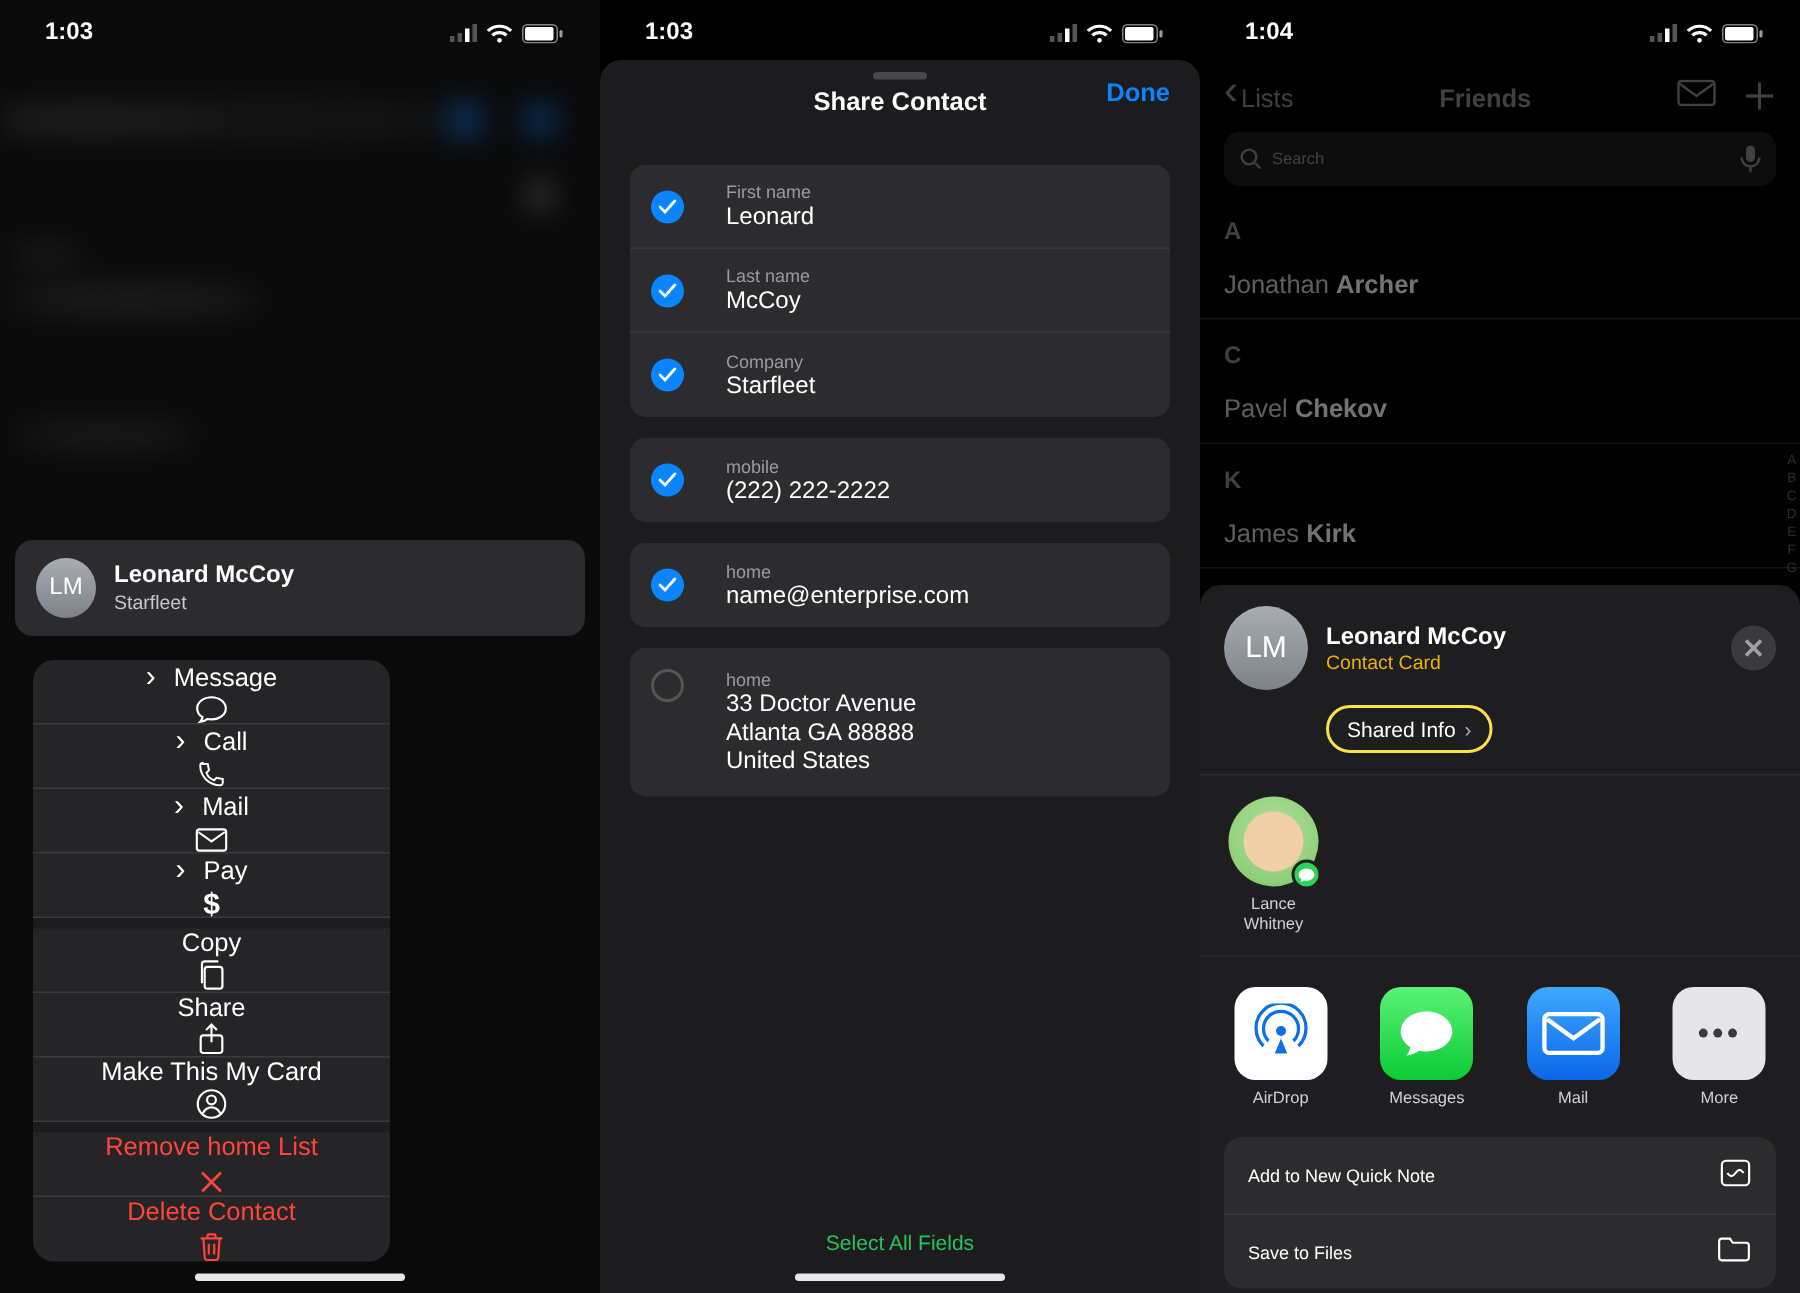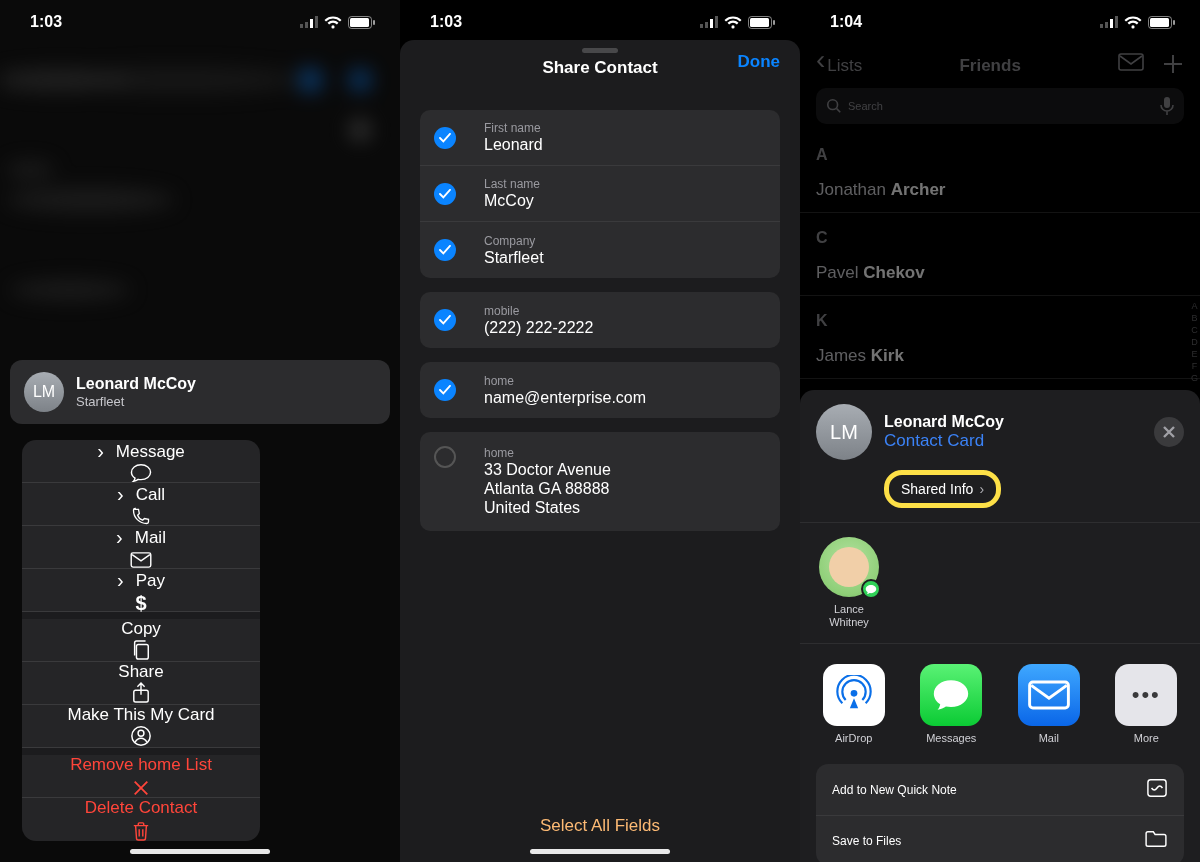--- a/index.html
+++ b/index.html
@@ -58,21 +58,21 @@
   .fields-wrap { padding:14px 20px 0 20px; display:flex; flex-direction:column; gap:14px; }
   .card { background:#2c2c2e; border-radius:10px; overflow:hidden; }
   .row { display:flex; align-items:center; gap:28px; padding:10px 14px; min-height:56px; border-bottom:1px solid #3a3a3c;}
   .card .row:last-child { border-bottom:none; }
   .check { width:22px; height:22px; border-radius:50%; display:flex; align-items:center; justify-content:center; flex:0 0 22px; }
   .check.on { background:#0a84ff; }
   .check.off { border:2px solid #555; }
   .check.on svg { display:block; }
   .field-label { font-size:12px; color:#9a9aa0; }
   .field-value { font-size:16px; color:#fff; margin-top:1px;}
-  .select-all { position:absolute; left:0; right:0; bottom:26px; text-align:center; color:#fdba74; font-size:17px;margin-top:44px; }
+  .select-all { position:absolute; left:0; right:0; bottom:26px; text-align:center; color:#22c55e; font-size:14px;margin-top:44px; }
 
   
   .nav { height:44px; display:flex; align-items:center; justify-content:space-between; padding:0 16px; }
   .nav-left { display:flex; align-items:center; color:#8e8e93; font-size:17px; }
   .nav-left .bchev::before{ content:"‹"; font-size:28px; line-height:0; margin-right:2px; color:#8e8e93; position:relative; top:-2px;}
   .nav-title { color:#8e8e93; font-size:17px; font-weight:600;}
   .nav-right { display:flex; gap:18px; }
 
   .search { margin:0 16px 6px 16px; background:#1c1c1e; border-radius:10px; height:36px; display:flex; align-items:center; padding:0 10px; gap:6px; }
   .search input { flex:1; background:transparent; border:none; outline:none; color:#fff; font-size:11px; }
@@ -85,23 +85,23 @@
   .list-row .last { font-weight:600; }
 
   .index-strip { position:absolute; top:300px; right:2px; color:#636366; font-size:9px; line-height:12px; text-align:center; display:flex; flex-direction:column; }
 
   .dim-overlay { position:absolute; inset:0; top:44px; background:rgba(0,0,0,0.55); }
 
   .share-sheet { position:absolute; left:0; right:0; bottom:0; top:390px; background:#1e1e20; border-top-left-radius:14px; border-top-right-radius:14px; padding:14px 0 0 0; }
   .ss-header { display:flex; align-items:center; gap:12px; padding:0 16px; }
   .ss-avatar { width:56px; height:56px; border-radius:50%; background:linear-gradient(#a8adb3,#7d8288); display:flex; align-items:center; justify-content:center; font-size:20px; font-weight:500;}
   .ss-title { font-size:16px; font-weight:600; }
-  .ss-sub   { font-size:17px; color:#3b82f6; }
+  .ss-sub   { font-size:13px; color:#eab308; }
   .ss-close { margin-left:auto; width:30px; height:30px; border-radius:50%; background:#3a3a3c; display:flex; align-items:center; justify-content:center;}
-  .shared-btn { margin-top:10px; display:inline-flex; align-items:center; gap:4px; padding:6px 12px; border:5px solid #fde047; border-radius:18px; font-size:14px; margin-left:84px;}
+  .shared-btn { margin-top:10px; display:inline-flex; align-items:center; gap:4px; padding:6px 12px; border:2px solid #fde047; border-radius:18px; font-size:14px; margin-left:84px;}
   .shared-btn::after{ content:"›"; margin-left:2px; color:#b0b0b6;}
 
   .hr { height:1px; background:#2e2e30; margin:14px 0 0 0; }
 
   .people-row { padding:14px 16px 0 16px; display:flex; }
   .person { width:66px; text-align:center; }
   .memoji { width:60px; height:60px; border-radius:50%; background:radial-gradient(circle at 50% 40%, #b4e2a0 0%, #8fcf78 70%, #6fb35d 100%); position:relative; margin:0 auto;}
   .memoji .face{ position:absolute; inset:10px; background:#f1cfa8; border-radius:50%;}
   .badge-msg { position:absolute; right:-2px; bottom:-2px; width:20px; height:20px; border-radius:50%; background:#30d158; display:flex; align-items:center; justify-content:center; border:2px solid #1e1e20;}
   .person-name { font-size:11px; color:#d1d1d6; margin-top:6px; line-height:13px;}

